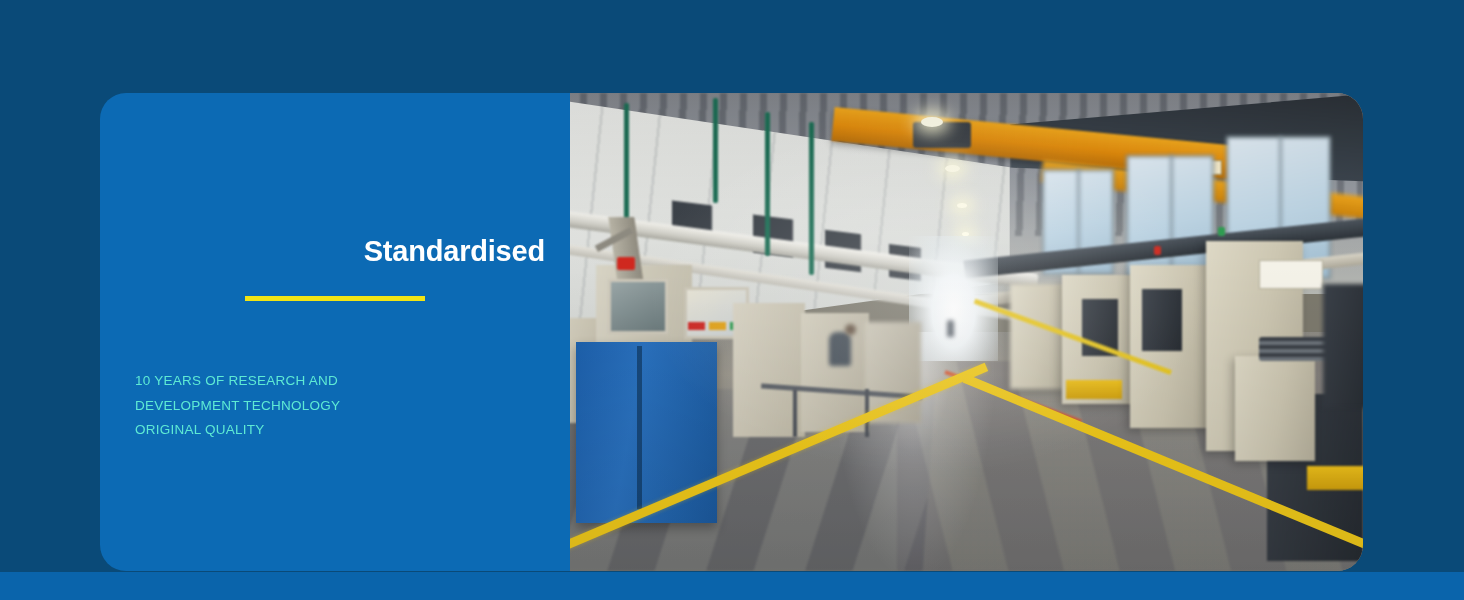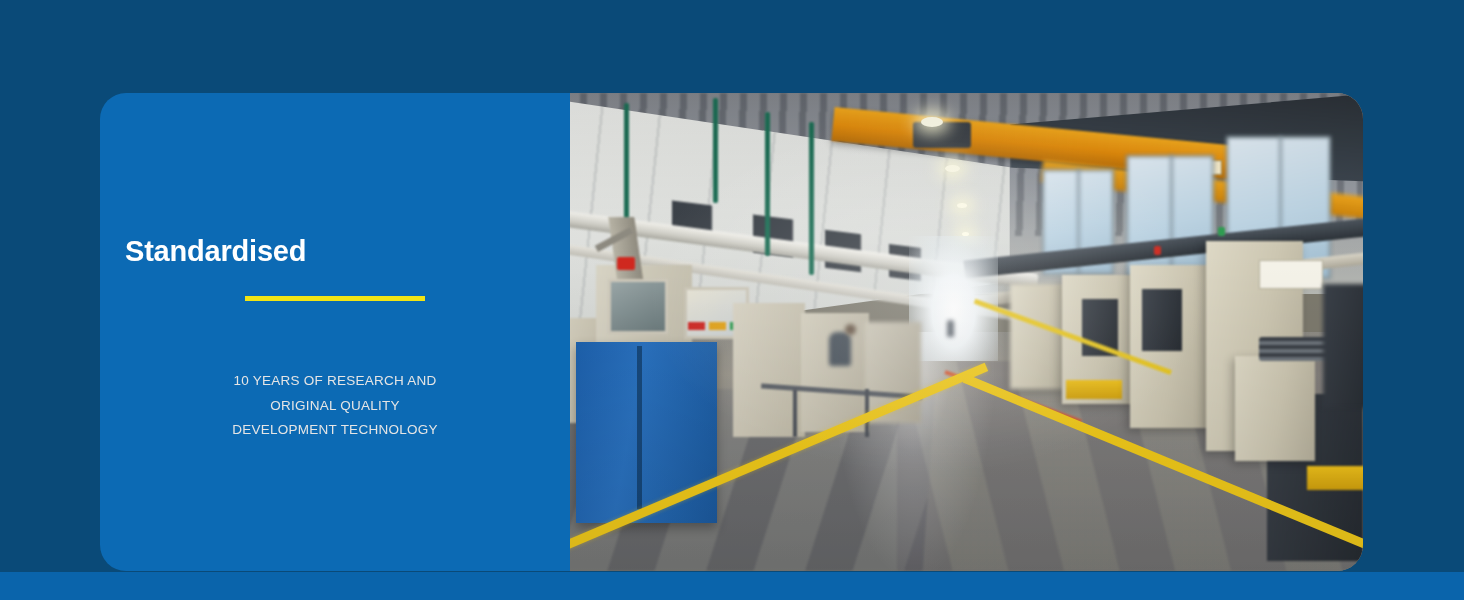--- a/index.html
+++ b/index.html
@@ -24,36 +24,36 @@
     border-radius:26px 0 0 26px;
     display:flex; flex-direction:column; align-items:center;
     z-index:2;
   }
   #card-title {
     margin-top:140px;
     color:#ffffff;
     font-size:29px;
     font-weight:bold;
     line-height:1.28;
-    text-align:left;
+    text-align:right;
     letter-spacing:-0.2px;
     width:420px;
   }
   #card-title .line { display:block; }
   #title-divider {
     margin-top:26px;
     width:180px; height:5px;
     background:#f2e414;
   }
   #card-subtitle {
     margin-top:68px;
-    color:#e5e5e5;
+    color:#5eead4;
     font-size:13.5px;
     line-height:1.82;
-    text-align:center;
+    text-align:left;
     letter-spacing:0.25px;
     width:400px;
   }
   #card-subtitle .line { display:block; }
 
   
   #photo-frame {
     position:absolute; left:560px; top:93px; width:803px; height:478px;
     border-radius:0 26px 26px 0;
     overflow:hidden;
@@ -314,22 +314,22 @@
   <div id="text-card">
 
     <h1 id="card-title">
       <span class="line">Standardised</span>
     </h1>
 
     <div id="title-divider"></div>
 
     <div id="card-subtitle">
       <span class="line">10 YEARS OF RESEARCH AND</span>
+      <span class="line">DEVELOPMENT TECHNOLOGY</span>
       <span class="line">ORIGINAL QUALITY</span>
-      <span class="line">DEVELOPMENT TECHNOLOGY</span>
     </div>
   </div>
 
   <div id="photo-frame">
     <div id="photo">
 
       <div class="pv ceiling"></div>
       <div class="pv ceiling-ribs soft"></div>
       <div class="pv truss soft"></div>
 

